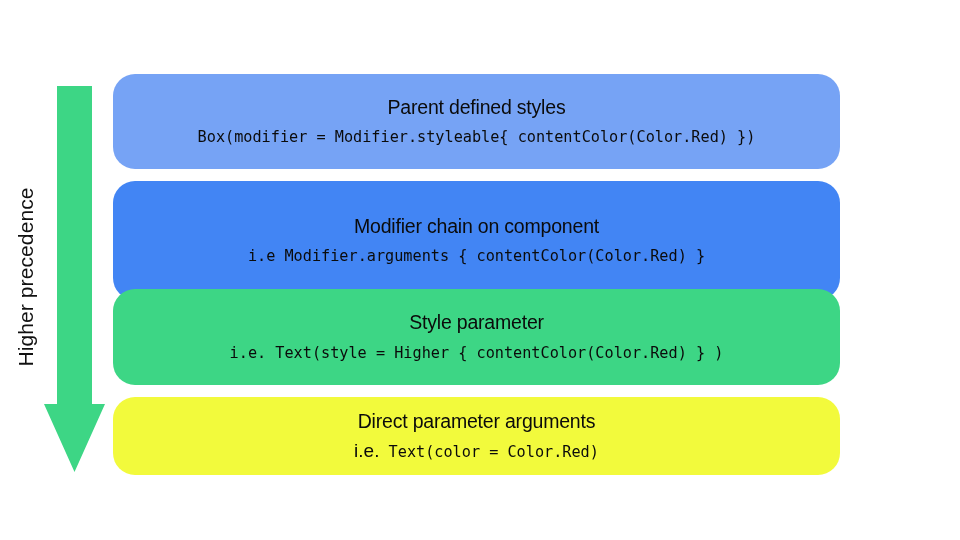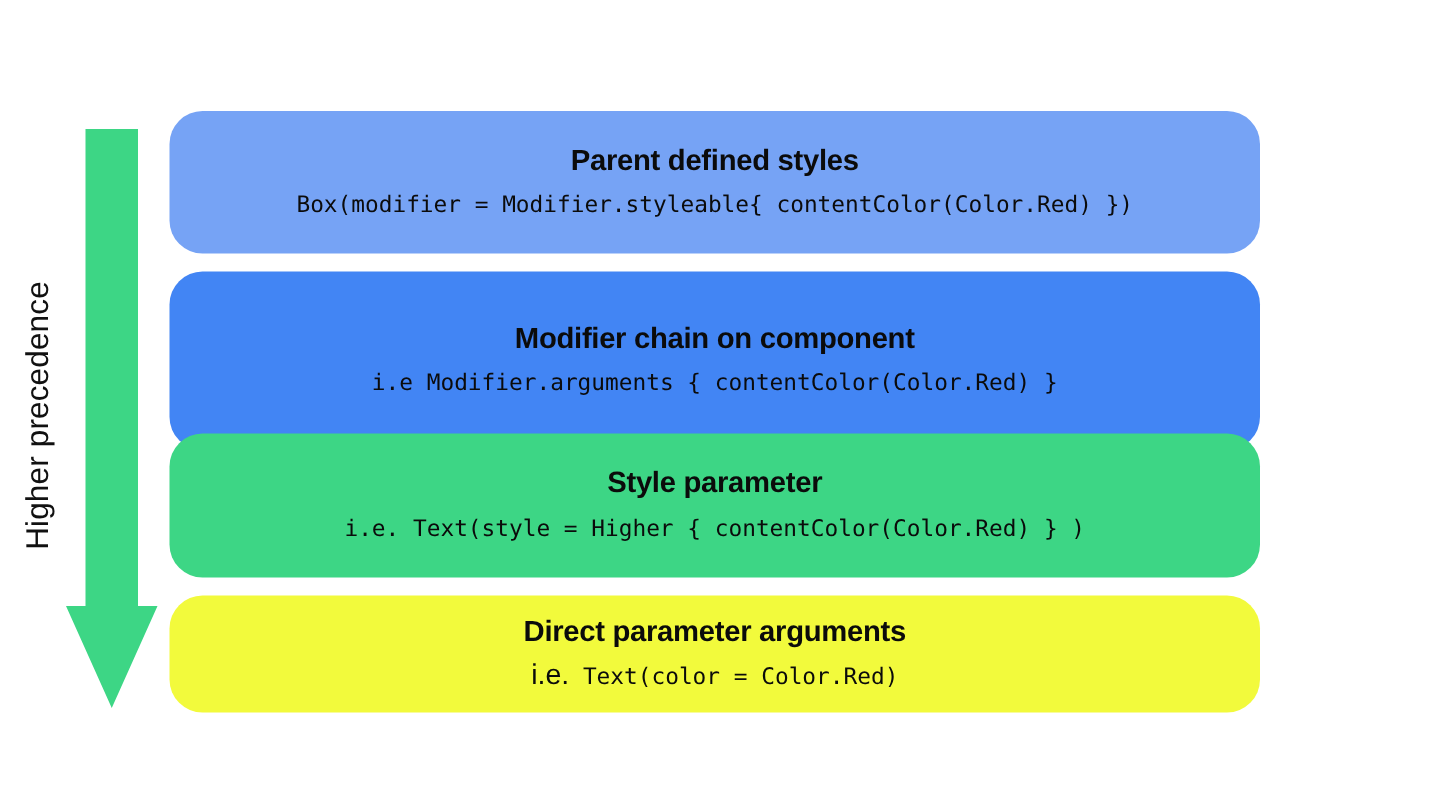--- a/index.html
+++ b/index.html
@@ -61,21 +61,21 @@
     border-radius: 22px;
     display: flex;
     flex-direction: column;
     align-items: center;
     justify-content: center;
     box-sizing: border-box;
     padding: 4px 18px;
   }
   .box-title {
     font-family: "Liberation Sans", sans-serif;
-    font-weight: bold;
+    font-weight: normal;
     font-size: 19.5px;
     color: #0b0b0b;
     letter-spacing: -0.2px;
     line-height: 1.25;
     text-align: center;
     margin-bottom: 5px;
     white-space: nowrap;
   }
   .box-code {
     font-family: "DejaVu Sans Mono", "Liberation Mono", monospace;

